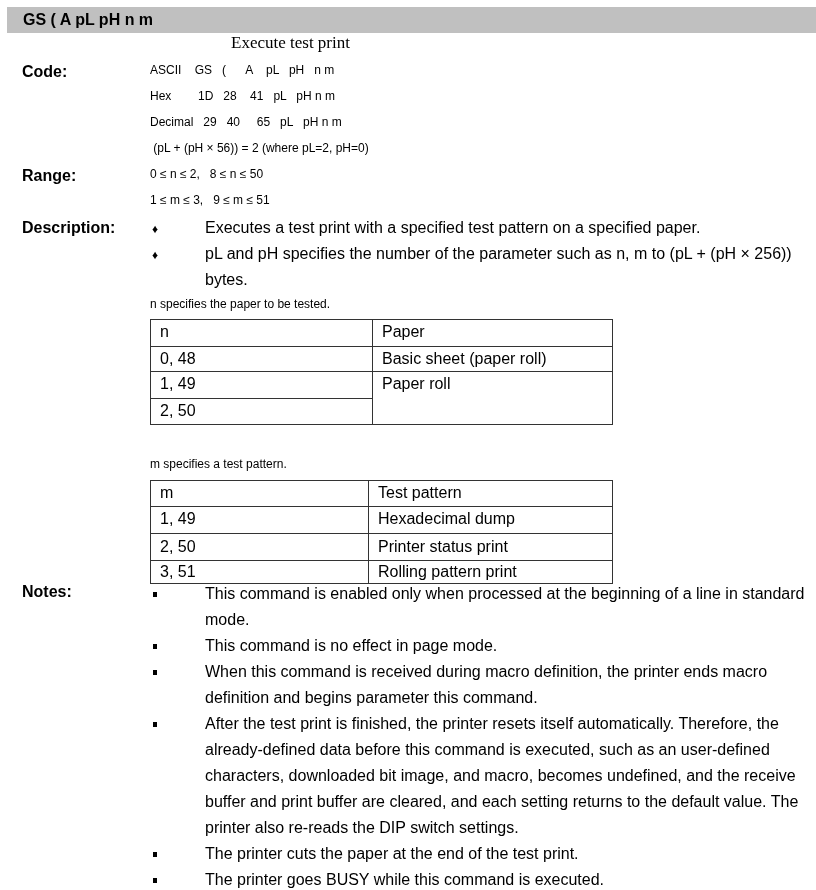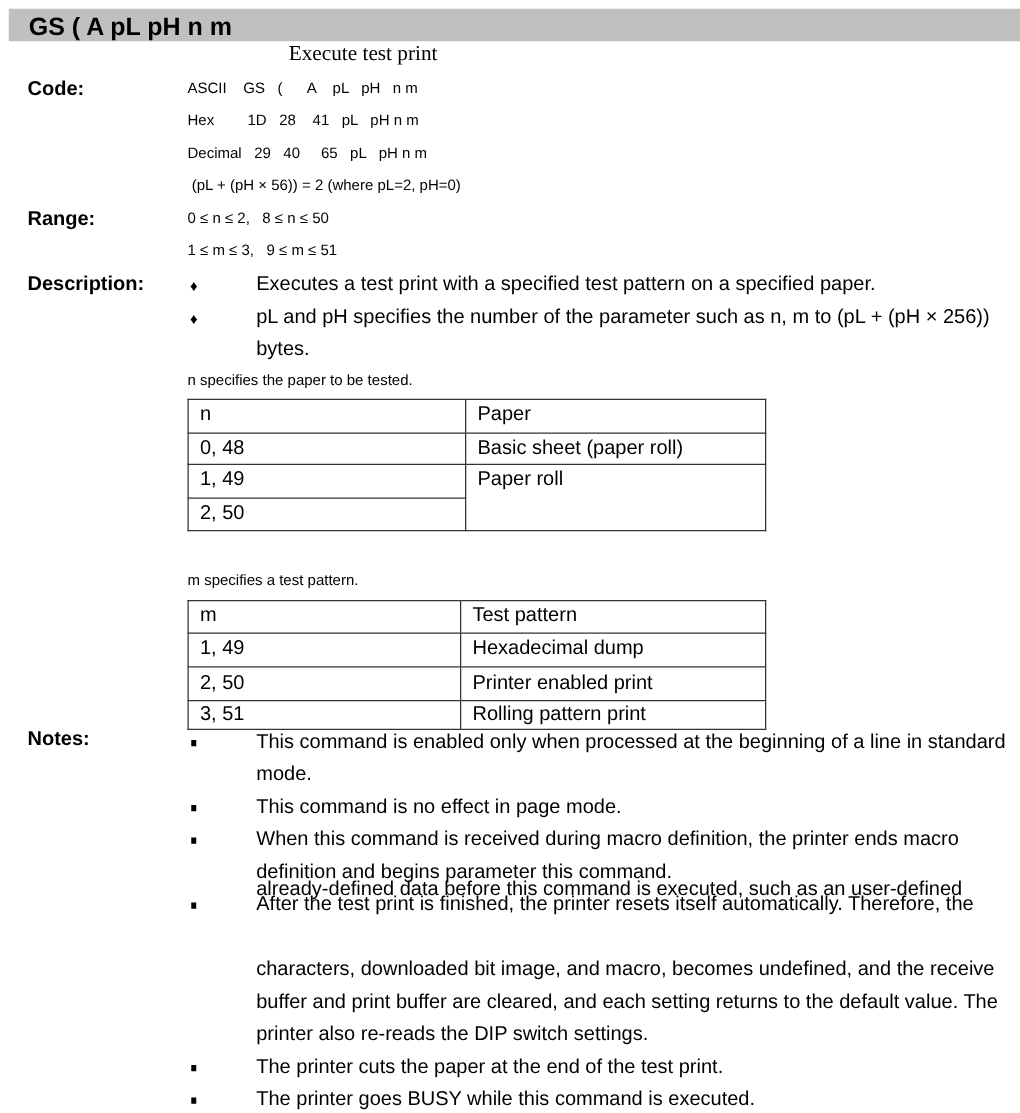--- a/index.html
+++ b/index.html
@@ -1,19 +1,19 @@
 <!DOCTYPE html>
 <html><head>
 <meta charset="utf-8">
 <style>
   html, body { margin: 0; padding: 0; background: #ffffff; }
   body { width: 816px; height: 890px; position: relative; overflow: hidden;
          font-family: "Liberation Sans", sans-serif; color: #000; font-size: 16px; }
   .hdr { position: absolute; left: 7px; top: 7px; width: 809px; height: 26px; background: #c0c0c0; }
-  .hdr-cmd { position: absolute; left: 16px; top: 4px; font-weight: bold; font-size: 20px; text-align: right; }
+  .hdr-cmd { position: absolute; left: 16px; top: 4px; font-weight: bold; font-size: 16px; text-align: right; }
   .hdr-title { position: absolute; left: 224px; top: 3px; font-family: "Liberation Serif", serif; font-size: 17px; margin-top: 23px; }
   .lbl { position: absolute; left: 22px; font-weight: bold; font-size: 16px; }
   .ln { position: absolute; left: 150px; font-size: 12px; white-space: pre; }
   .ln2 { position: absolute; left: 165px; font-size: 16px; white-space: pre; margin-left: 40px; }
   .bul { position: absolute; left: 152px; font-size: 12px; }
   .sq { position: absolute; left: 153px; width: 4px; height: 5px; background: #000; }
   table { position: absolute; border-collapse: collapse; font-size: 16px; }
   td { border: 1px solid #333; padding: 0 0 0 9px; vertical-align: top; line-height: 24px; }
 </style>
 </head>
@@ -69,21 +69,21 @@
       <tr style="height:26px">
     <td style="width:208px">m</td>
     <td>Test pattern</td>
   </tr>
   <tr style="height:27px">
     <td>1, 49</td>
     <td>Hexadecimal dump</td>
   </tr>
   <tr style="height:24px">
     <td style="line-height:26px">2, 50</td>
-    <td style="line-height:26px">Printer enabled print</td>
+    <td style="line-height:26px">Printer status print</td>
   </tr>
   <tr style="height:15px">
     <td style="line-height:22px">3, 51</td>
     <td style="line-height:22px">Rolling pattern print</td>
   </tr>
 </tbody>
   </table>
 
 <div class="lbl" style="top:583px">Notes:</div>
 
@@ -93,21 +93,21 @@
 
 <div class="sq" style="top:644px"></div>
 <div class="ln2" style="top:637px">This command is no effect in page mode.</div>
 
 <div class="sq" style="top:670px"></div>
 <div class="ln2" style="top:663px">When this command is received during macro definition, the printer ends macro</div>
 <div class="ln2" style="top:689px">definition and begins parameter this command.</div>
 
 <div class="sq" style="top:722px"></div>
 <div class="ln2" style="top:715px">After the test print is finished, the printer resets itself automatically. Therefore, the</div>
-<div class="ln2" style="top:703px">already-defined data before this command is executed, such as an user-defined</div>
+<div class="ln2" style="top:741px">already-defined data before this command is executed, such as an user-defined</div>
 <div class="ln2" style="top:767px">characters, downloaded bit image, and macro, becomes undefined, and the receive</div>
 <div class="ln2" style="top:793px">buffer and print buffer are cleared, and each setting returns to the default value. The</div>
 <div class="ln2" style="top:819px">printer also re-reads the DIP switch settings.</div>
 
 <div class="sq" style="top:852px"></div>
 <div class="ln2" style="top:845px">The printer cuts the paper at the end of the test print.</div>
 
 <div class="sq" style="top:878px"></div>
 <div class="ln2" style="top:871px">The printer goes BUSY while this command is executed.</div>
 

